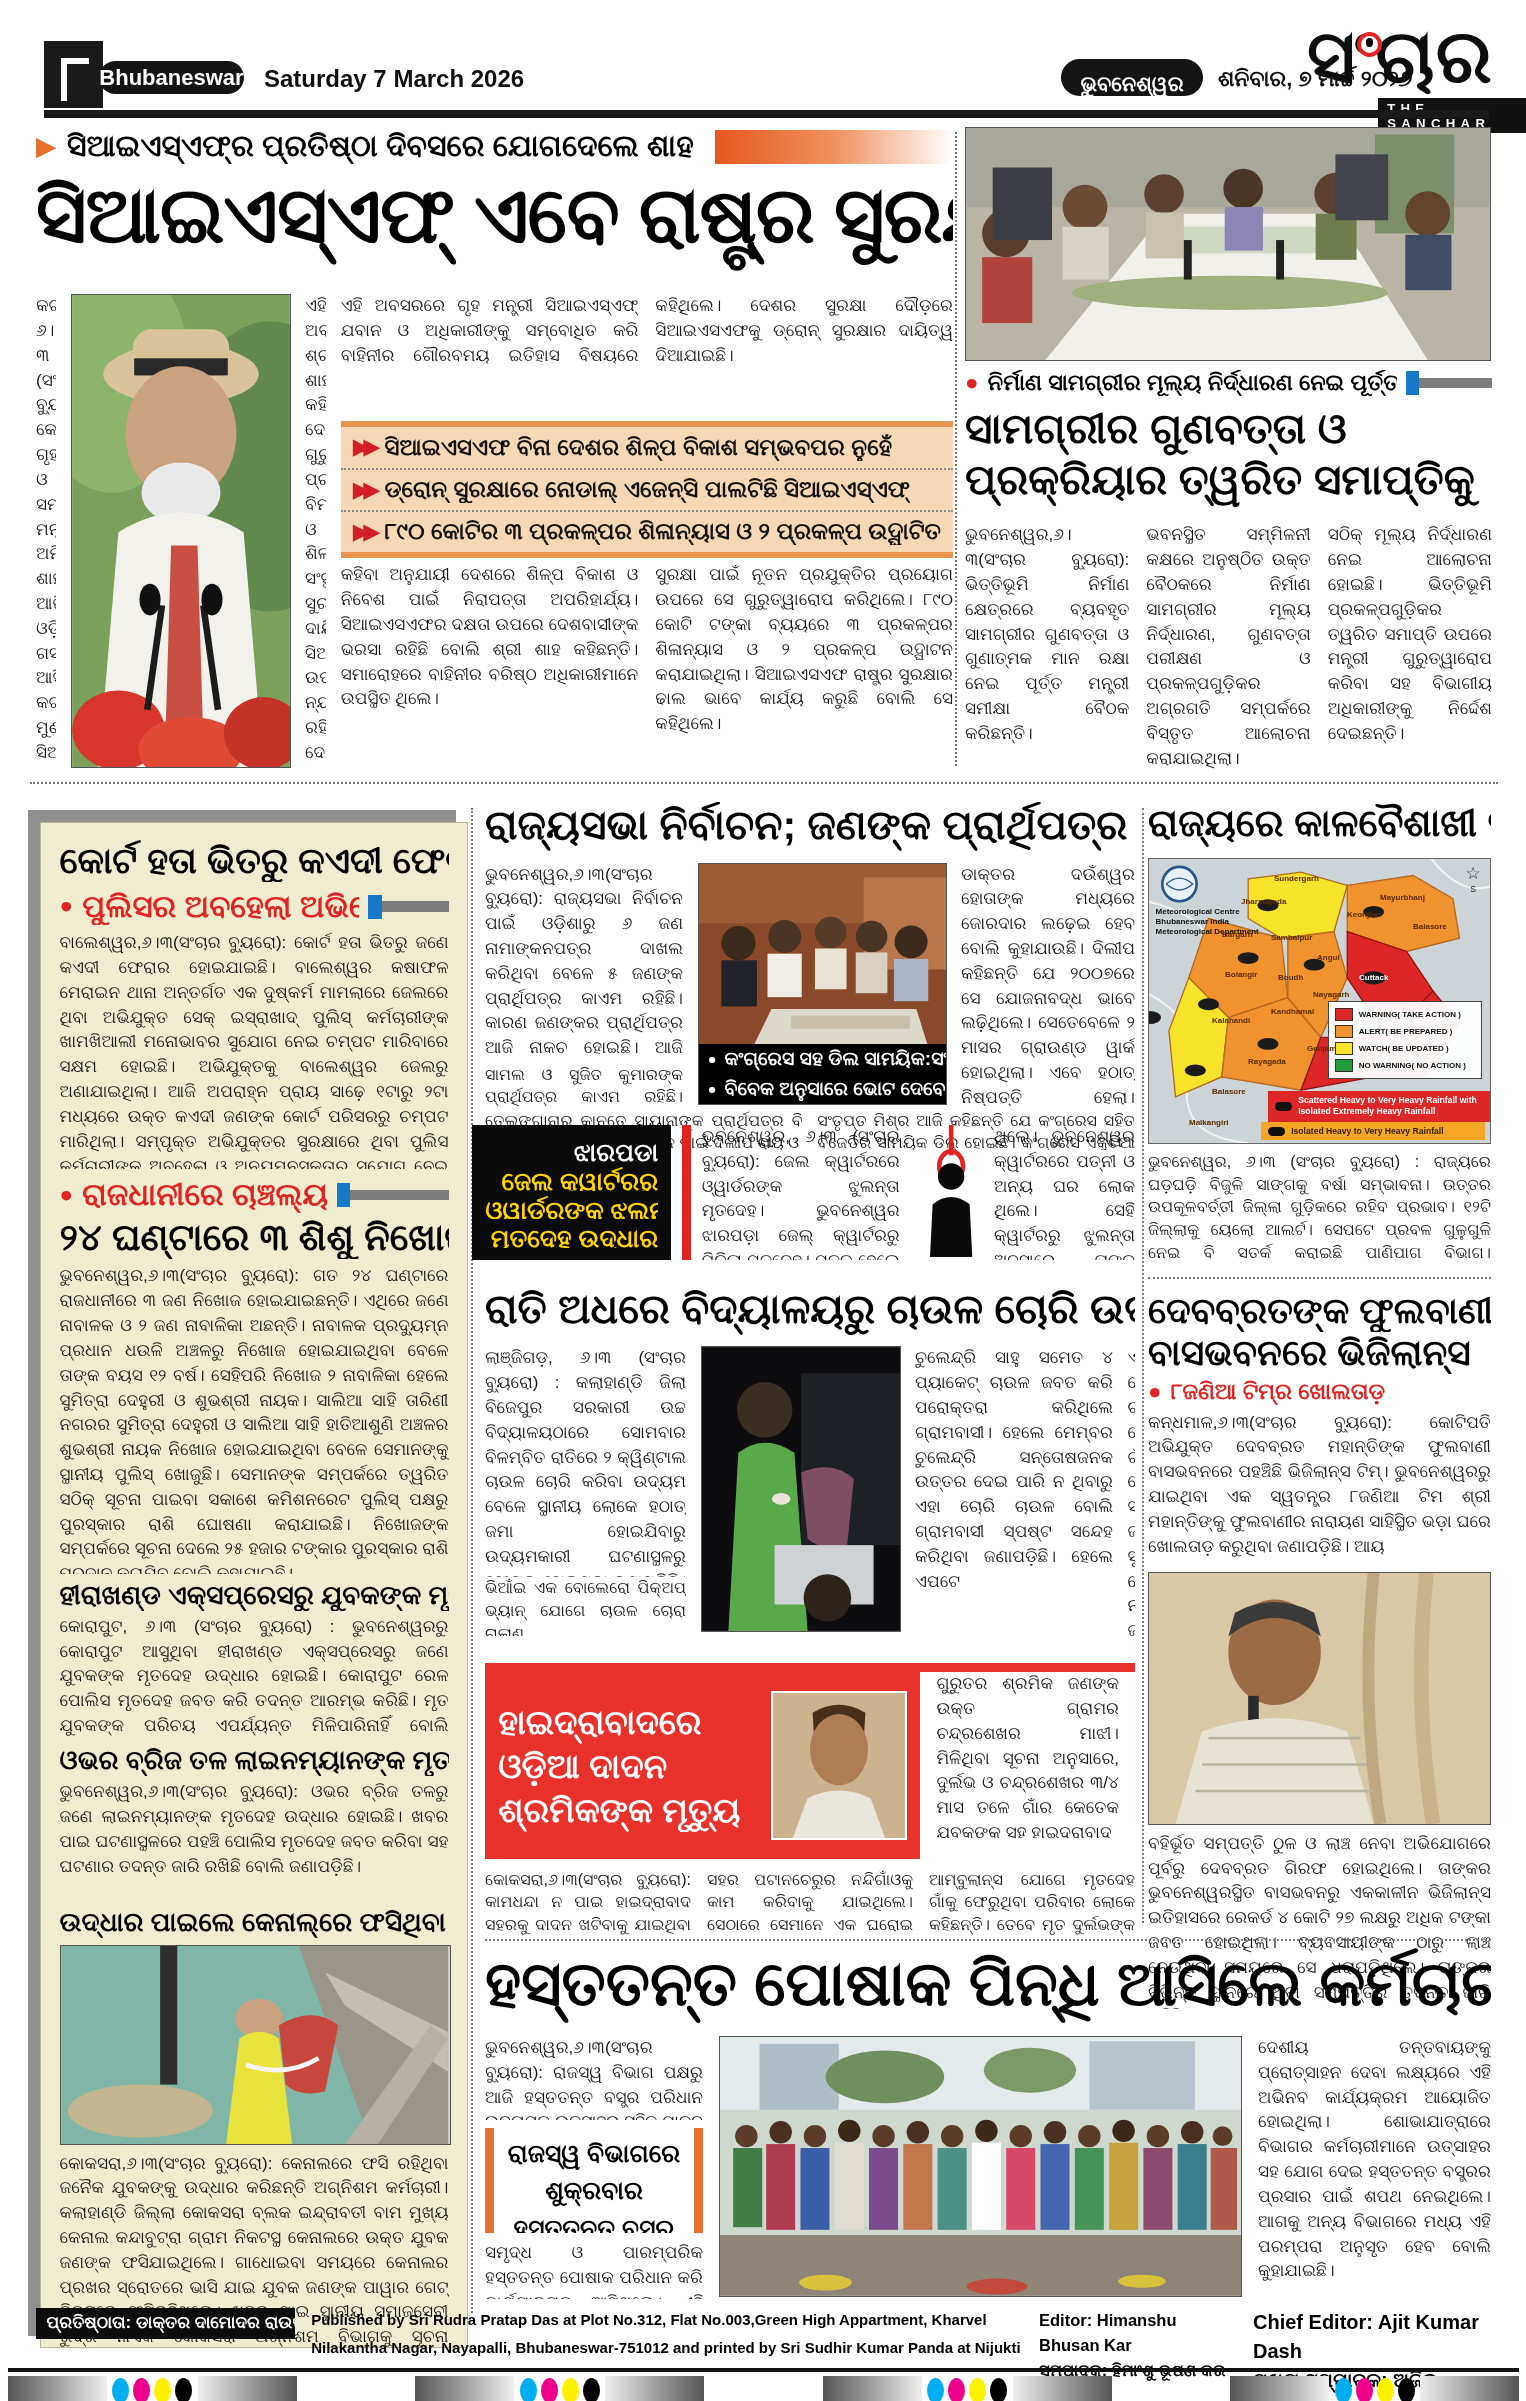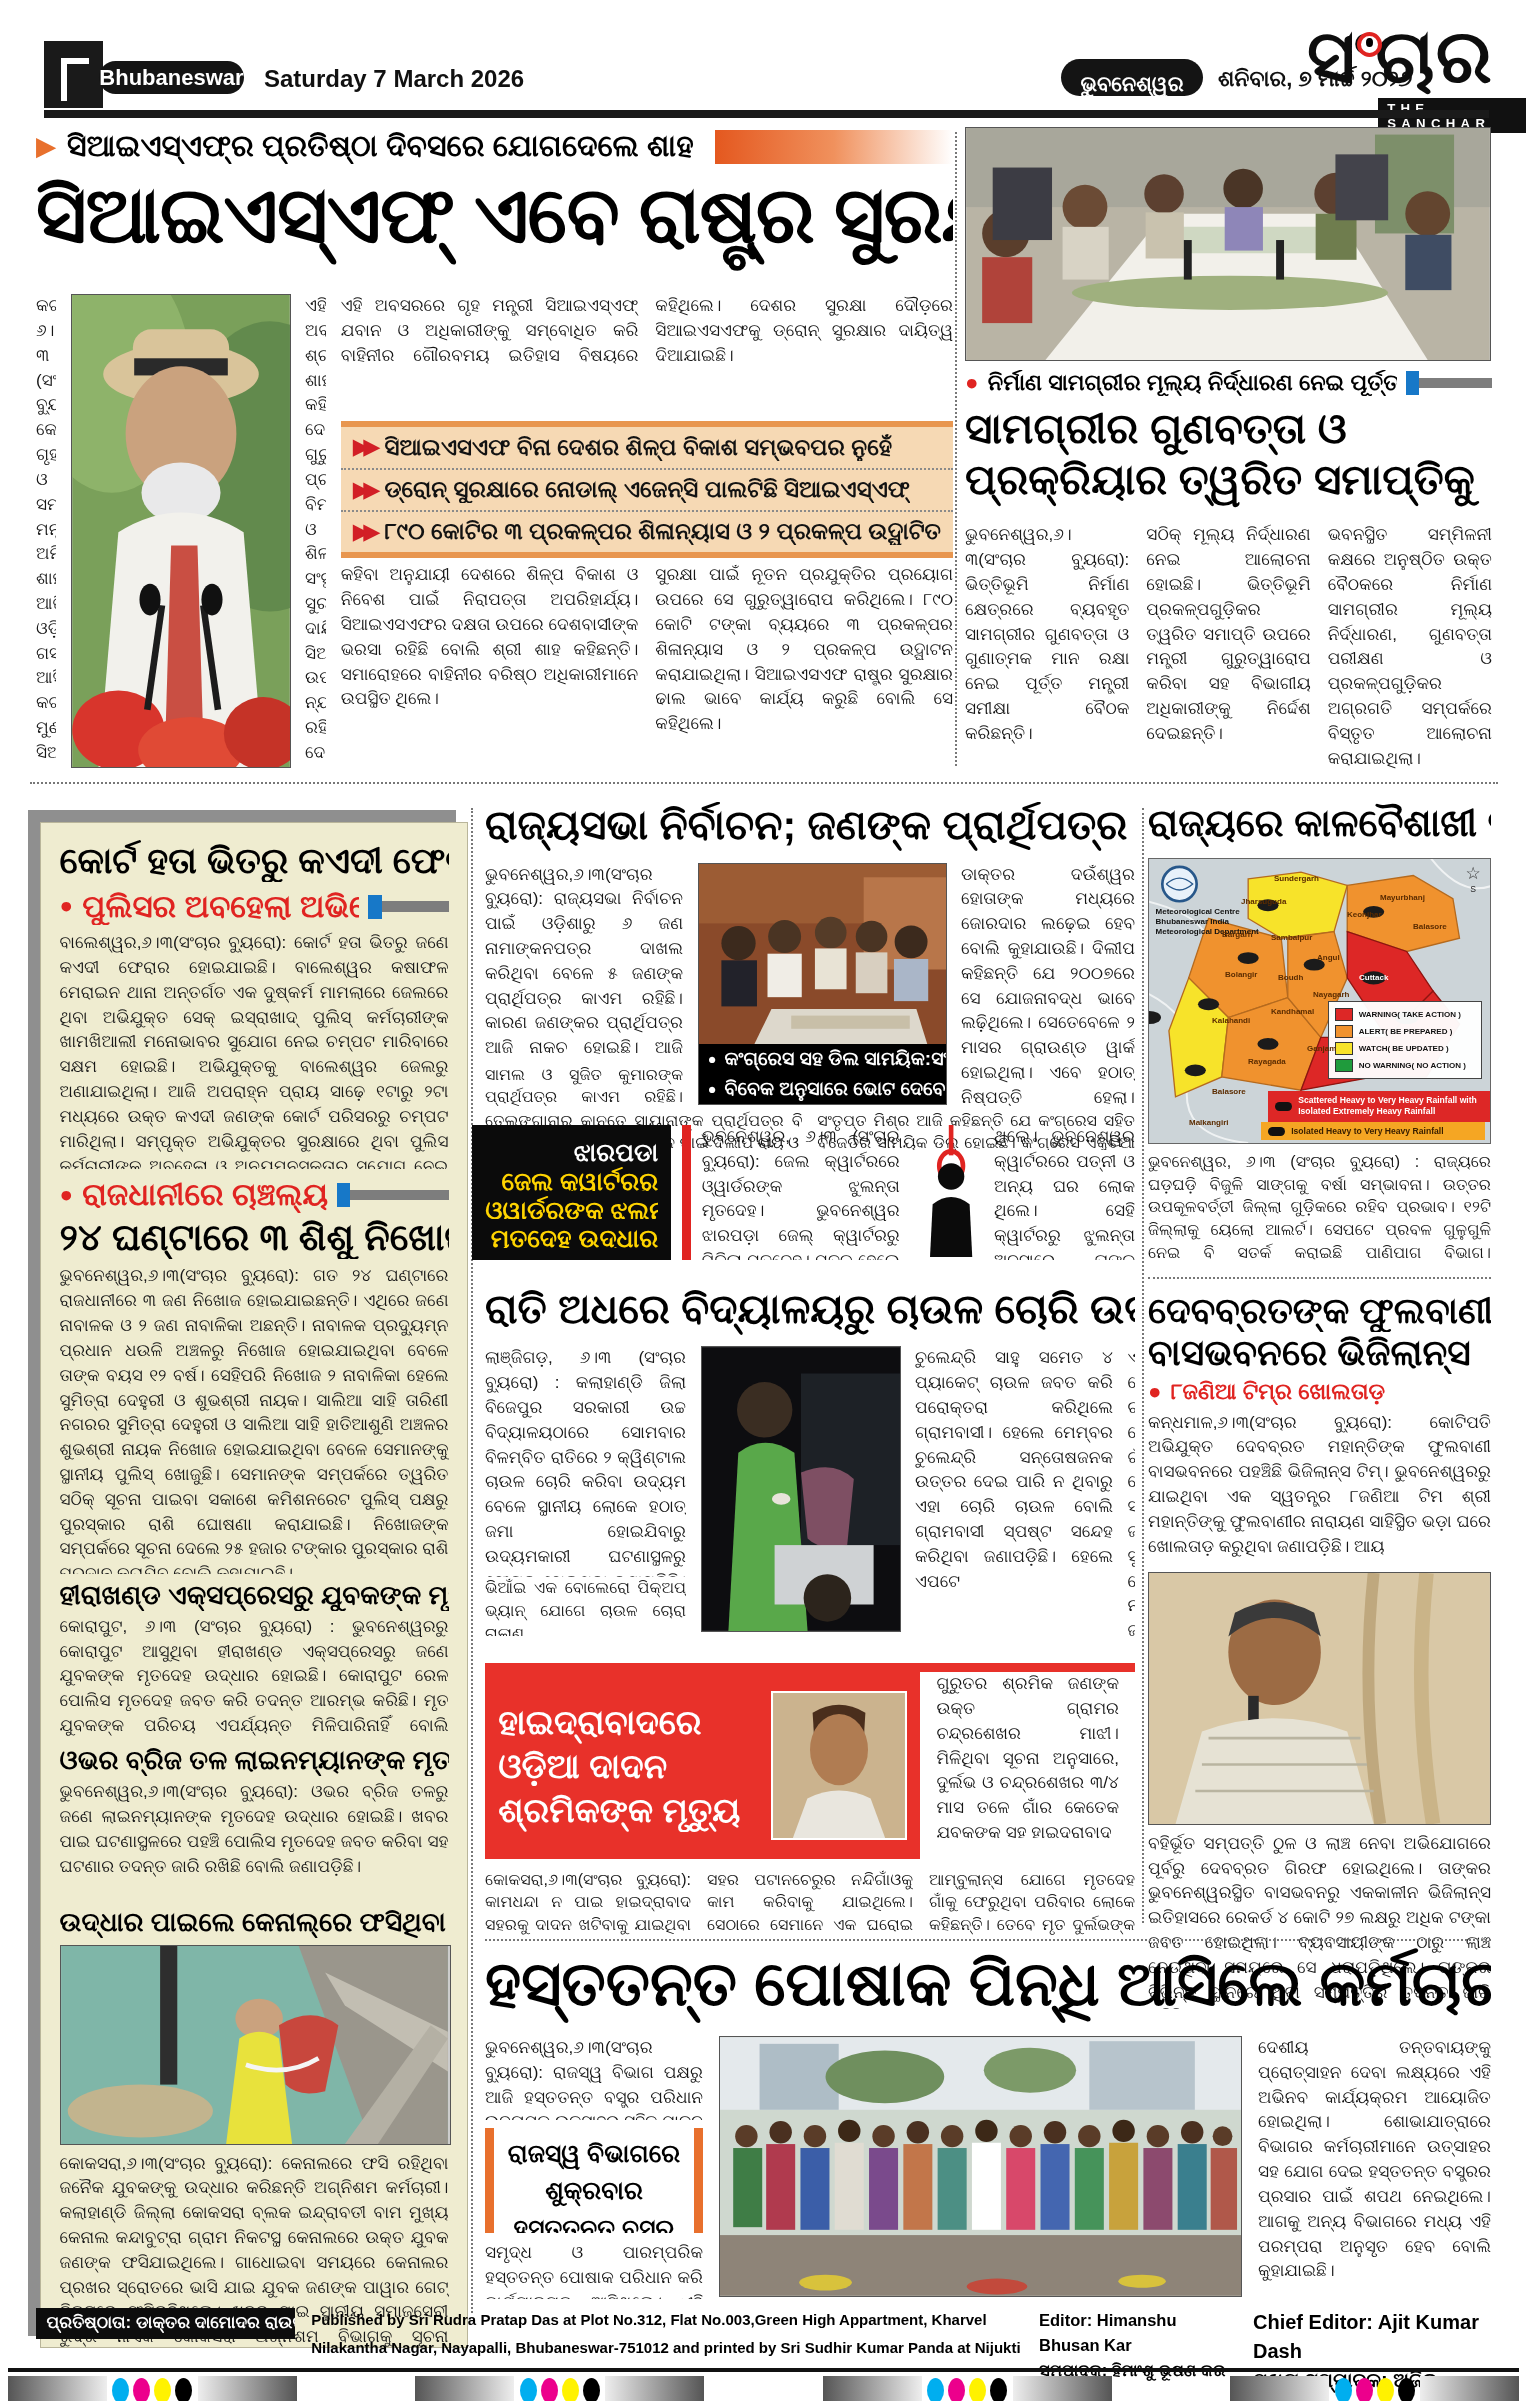--- a/index.html
+++ b/index.html
@@ -208,22 +208,22 @@
     <div class="secrow" style="margin-top:9.2px;">
       <span class="secdot">●</span>
       <span class="seclab-blk clip" style="max-width:409px;">ନିର୍ମାଣ ସାମଗ୍ରୀର ମୂଲ୍ୟ ନିର୍ଦ୍ଧାରଣ ନେଇ ପୂର୍ତ୍ତ ମନ୍ତ୍ରୀଙ୍କ ସମୀକ୍ଷା</span>
       <span class="secbar">
           <i></i>
         </span>
     </div>
     <div class="hl clip" style="margin-top:6.6px;font-size:42px;line-height:1.22;height:110px;">ସାମଗ୍ରୀର ଗୁଣବତ୍ତା ଓ ପ୍ରକ୍ରିୟାର ତ୍ୱରିତ ସମାପ୍ତିକୁ ଗୁରୁତ୍ୱ</div>
     <div style="display:flex;gap:17px;margin-top:10.6px;height:251px;">
       <div class="body-txt" style="flex:1;">ଭୁବନେଶ୍ୱର,୬।୩(ସଂଚାର ବ୍ୟୁରୋ): ଭିତ୍ତିଭୂମି ନିର୍ମାଣ କ୍ଷେତ୍ରରେ ବ୍ୟବହୃତ ସାମଗ୍ରୀର ଗୁଣବତ୍ତା ଓ ଗୁଣାତ୍ମକ ମାନ ରକ୍ଷା ନେଇ ପୂର୍ତ୍ତ ମନ୍ତ୍ରୀ ସମୀକ୍ଷା ବୈଠକ କରିଛନ୍ତି।</div>
+      <div class="body-txt" style="flex:1;">ଭବନସ୍ଥିତ ସମ୍ମିଳନୀ କକ୍ଷରେ ଅନୁଷ୍ଠିତ ଉକ୍ତ ବୈଠକରେ ନିର୍ମାଣ ସାମଗ୍ରୀର ମୂଲ୍ୟ ନିର୍ଦ୍ଧାରଣ, ଗୁଣବତ୍ତା ପରୀକ୍ଷଣ ଓ ପ୍ରକଳ୍ପଗୁଡ଼ିକର ଅଗ୍ରଗତି ସମ୍ପର୍କରେ ବିସ୍ତୃତ ଆଲୋଚନା କରାଯାଇଥିଲା।</div>
       <div class="body-txt" style="flex:1;">ସଠିକ୍ ମୂଲ୍ୟ ନିର୍ଦ୍ଧାରଣ ନେଇ ଆଲୋଚନା ହୋଇଛି। ଭିତ୍ତିଭୂମି ପ୍ରକଳ୍ପଗୁଡ଼ିକର ତ୍ୱରିତ ସମାପ୍ତି ଉପରେ ମନ୍ତ୍ରୀ ଗୁରୁତ୍ୱାରୋପ କରିବା ସହ ବିଭାଗୀୟ ଅଧିକାରୀଙ୍କୁ ନିର୍ଦ୍ଦେଶ ଦେଇଛନ୍ତି।</div>
-      <div class="body-txt" style="flex:1;">ଭବନସ୍ଥିତ ସମ୍ମିଳନୀ କକ୍ଷରେ ଅନୁଷ୍ଠିତ ଉକ୍ତ ବୈଠକରେ ନିର୍ମାଣ ସାମଗ୍ରୀର ମୂଲ୍ୟ ନିର୍ଦ୍ଧାରଣ, ଗୁଣବତ୍ତା ପରୀକ୍ଷଣ ଓ ପ୍ରକଳ୍ପଗୁଡ଼ିକର ଅଗ୍ରଗତି ସମ୍ପର୍କରେ ବିସ୍ତୃତ ଆଲୋଚନା କରାଯାଇଥିଲା।</div>
     </div>
   </div>
 
   <div class="abs hdot" style="left:30px;top:782px;width:1468px;"></div>
 
   <div class="abs rail" style="left:40px;top:822px;width:389px;height:1490px;">
     <div>
       <div class="hl rail-hl1 clip nowrap">କୋର୍ଟ ହତା ଭିତରୁ କଏଦୀ ଫେରାର</div>
       <div class="secrow" style="margin:6.6px 0;">
         <span class="secdot">●</span>

